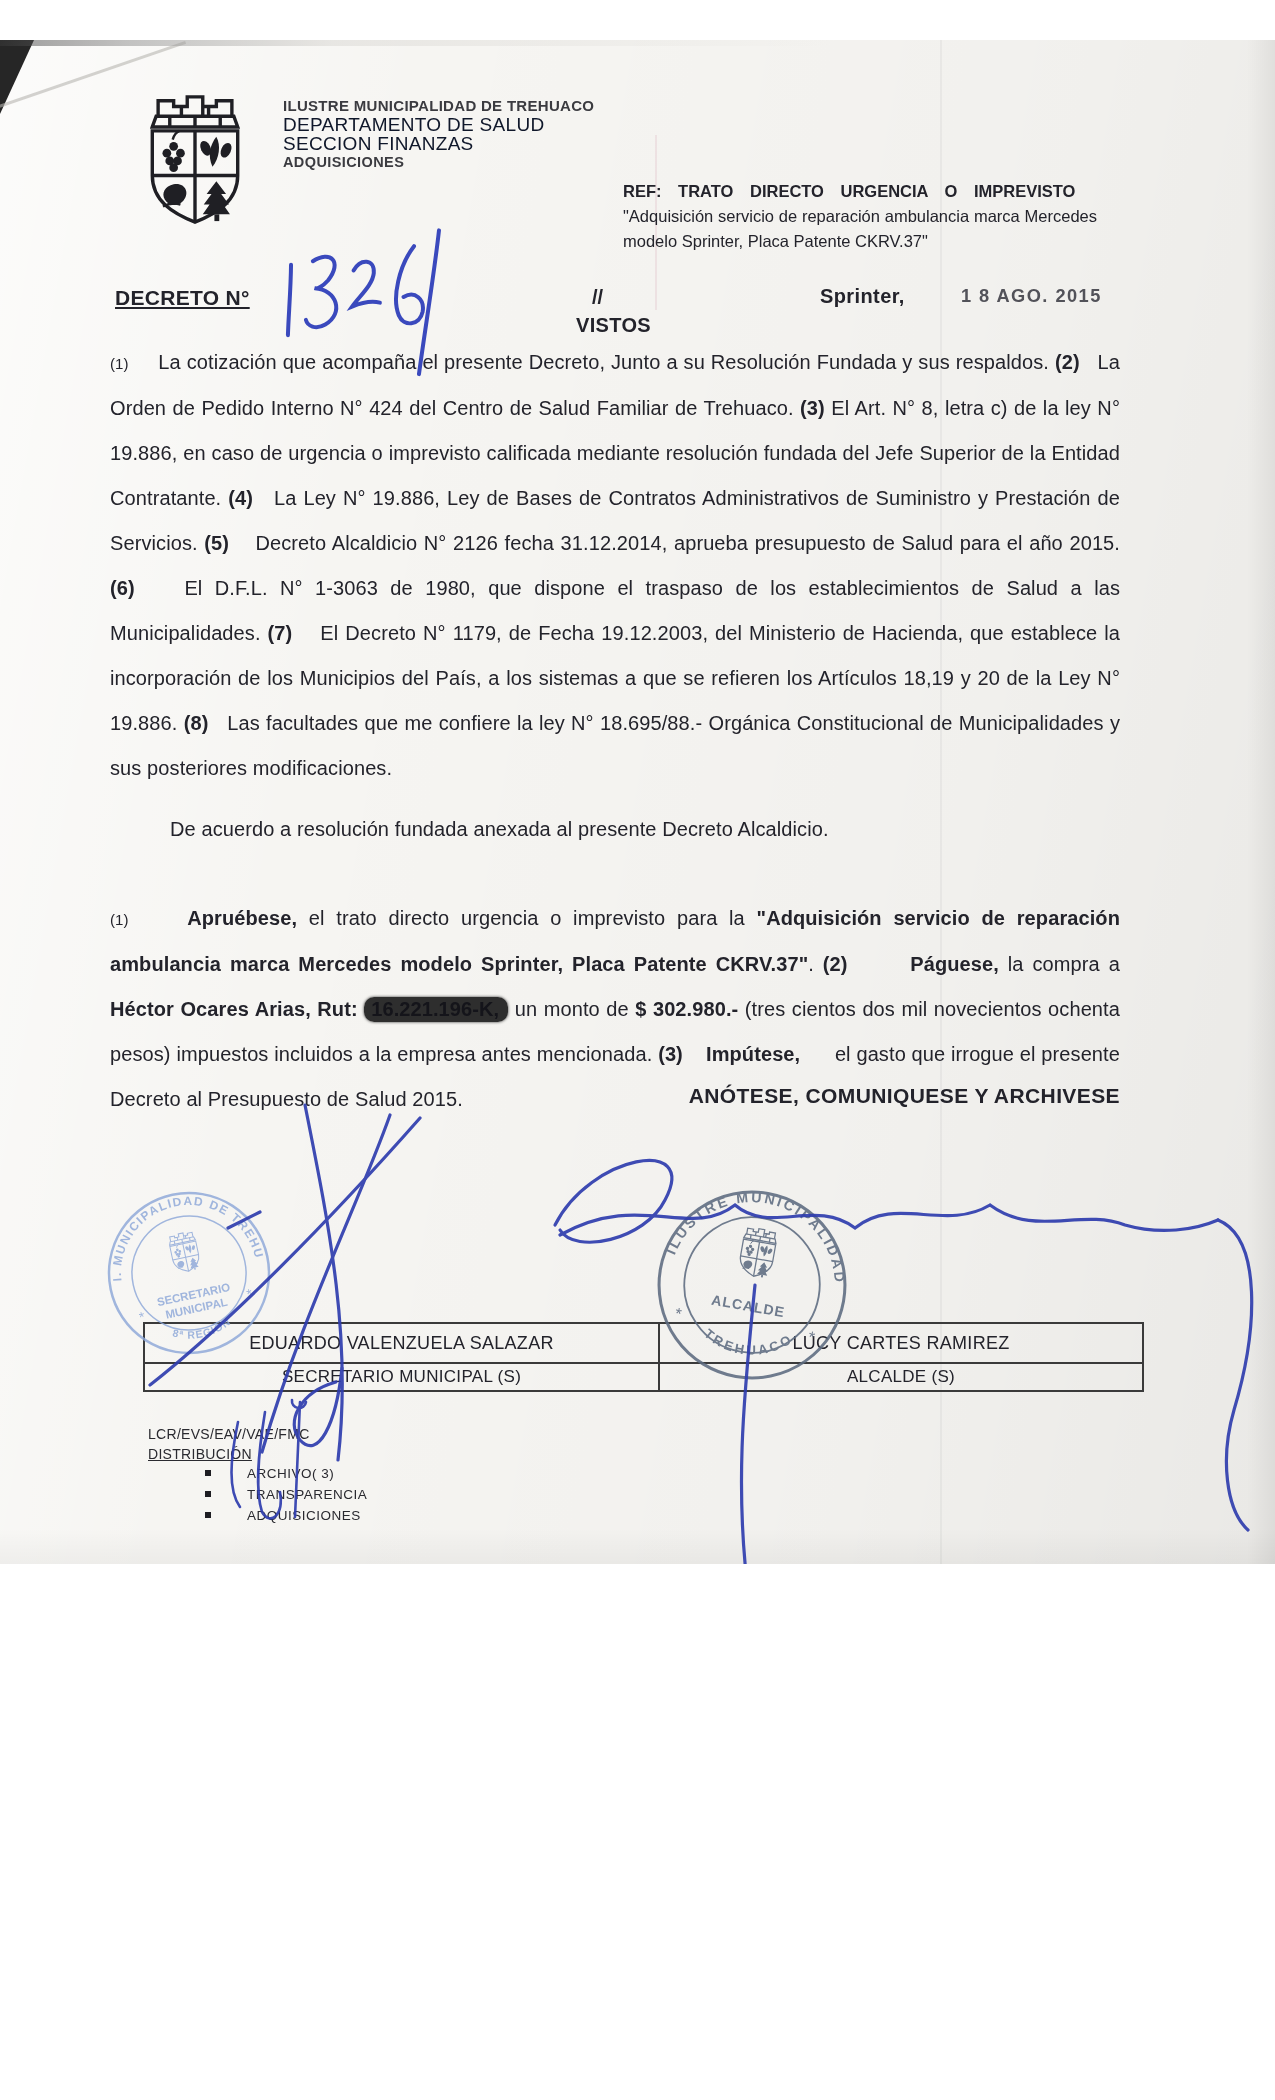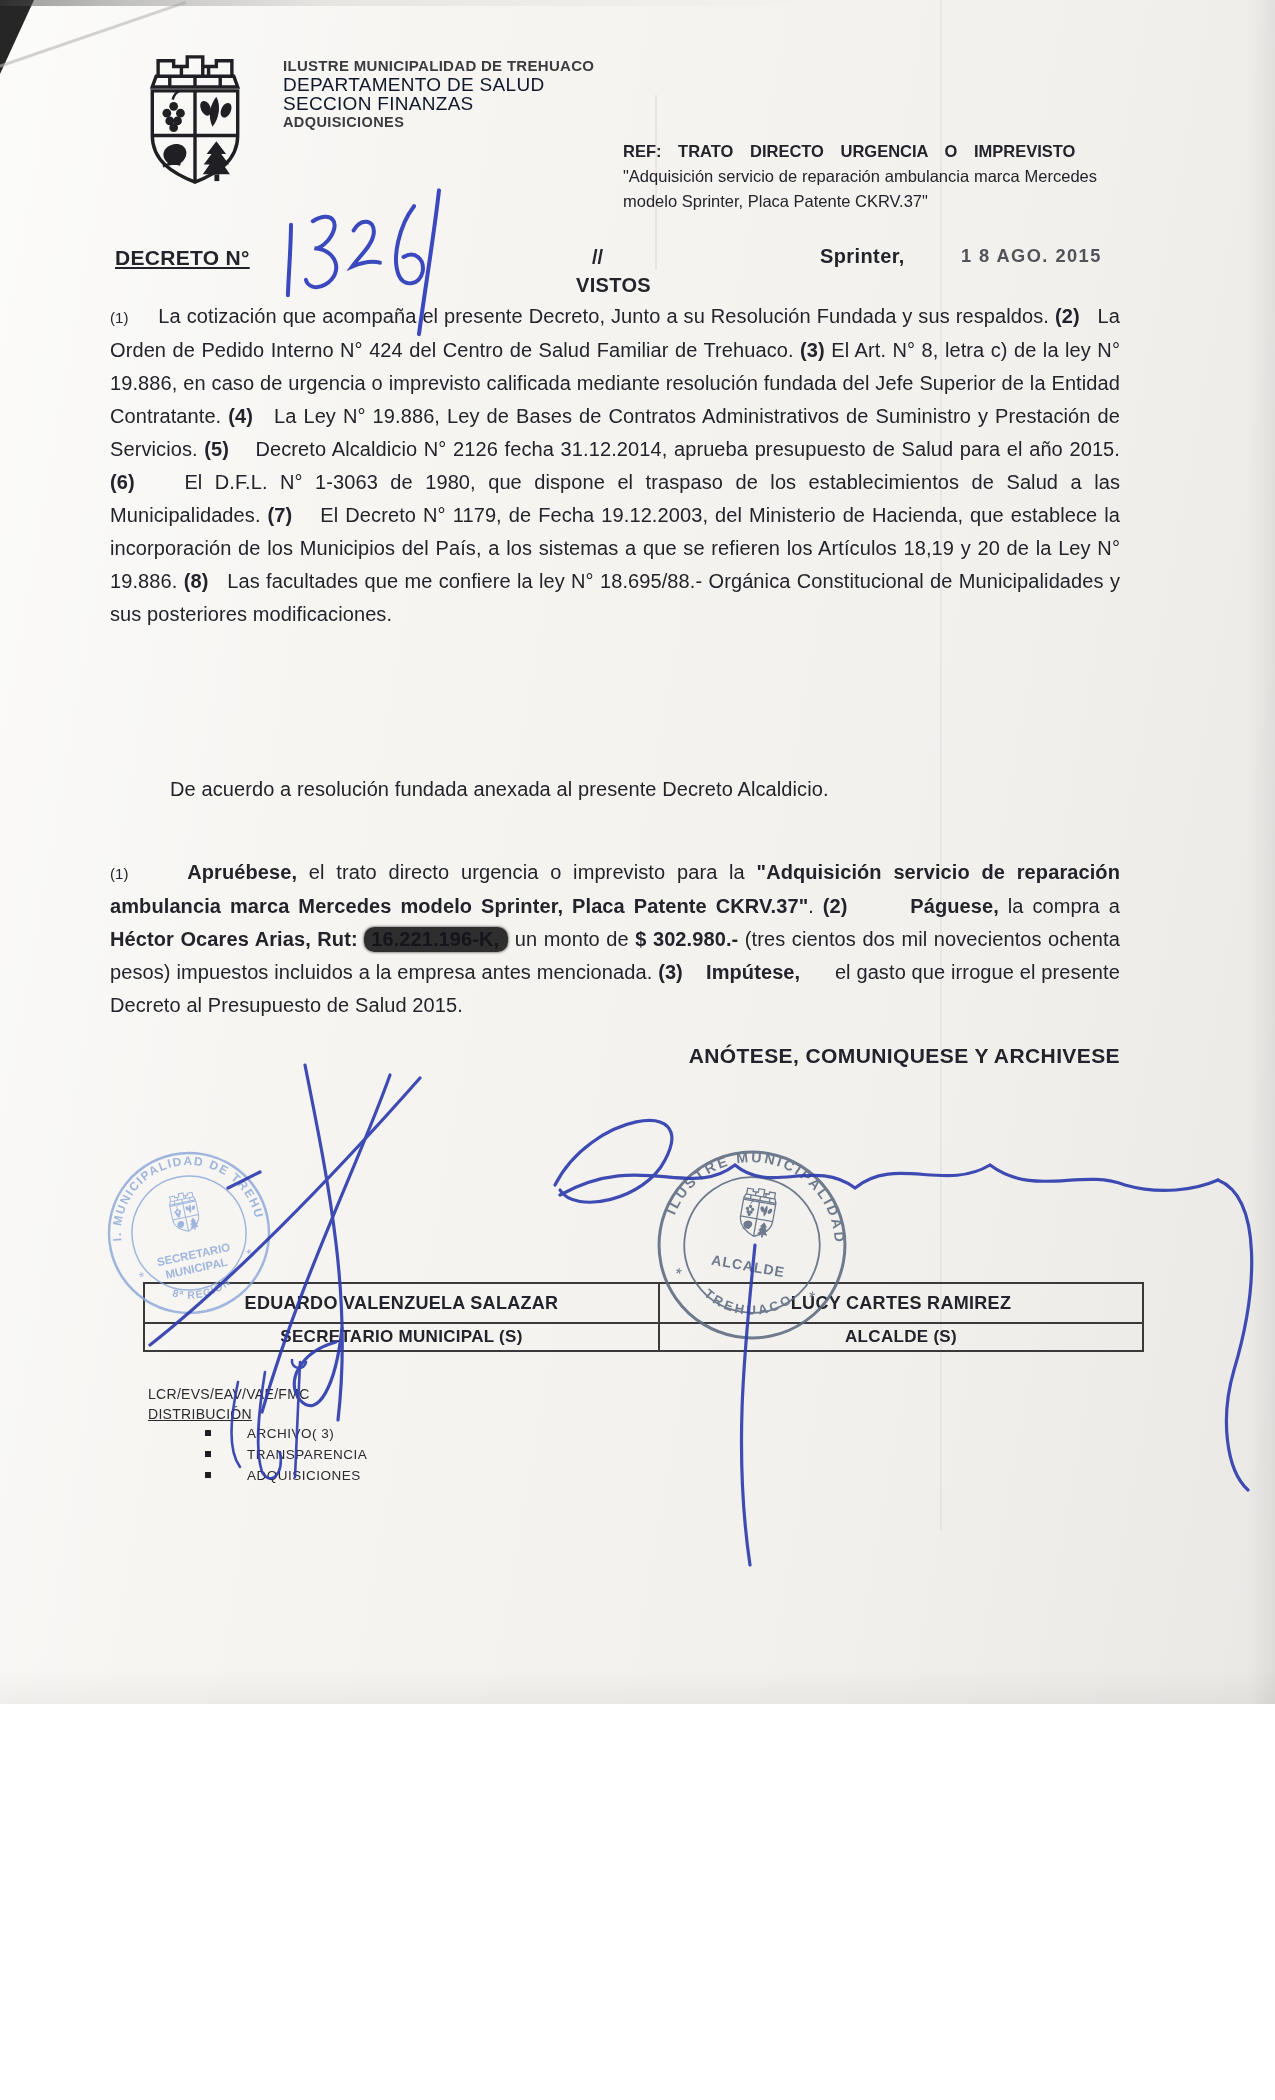--- a/index.html
+++ b/index.html
@@ -1,21 +1,21 @@
 <!DOCTYPE html>
 <html style="--ink-blue: #3546b4; --stamp-light: #8ba6d8; --stamp-dark: #5d6b80; --redact: #2e2e2e; --paper: #f6f5f2;"><head>
 <meta charset="utf-8">
 <style>
   :root{
     --paper:#f6f5f2; --text:#23232b; --ink-blue:#3546b4;
     --stamp-light:#8ba6d8; --stamp-dark:#5d6b80; --redact:#2e2e2e;
   }
   html,body{margin:0;padding:0;width:1275px;height:2100px;overflow:hidden;}
-  .page{position:relative;width:1275px;height:1704px;background:var(--paper);
-        font-family:"Liberation Sans",sans-serif;color:var(--text);overflow:hidden;}
+  .page{position:relative;width:1275px;height:1524px;background:var(--paper);
+        font-family:"Liberation Sans",sans-serif;color:var(--text);overflow:hidden;margin-top:40px;}
   .page::before{content:"";position:absolute;inset:0;z-index:0;pointer-events:none;
         background:linear-gradient(100deg,rgba(255,255,255,.65) 0%,rgba(255,255,255,0) 28%,rgba(0,0,0,.02) 70%,rgba(0,0,0,.05) 100%);}
   
   .corner-wedge{position:absolute;top:0;left:0;width:0;height:0;z-index:1;
         border-top:74px solid #262626;border-right:34px solid transparent;}
   .corner-line{position:absolute;top:66px;left:-4px;width:200px;height:3px;background:#b7b5b0;
         transform:rotate(-19deg);transform-origin:left top;opacity:.6;z-index:1;}
   .top-strip{position:absolute;top:0;left:0;right:0;height:6px;z-index:1;opacity:.5;
         background:linear-gradient(90deg,#3a3a3a 0%,#8a8a8a 10%,#d8d6d2 26%,rgba(216,214,210,0) 65%);}
   .crease-v1{position:absolute;left:940px;top:0;width:2px;height:1530px;background:#555;opacity:.06;z-index:1;}
@@ -39,35 +39,35 @@
   .decree-sep{position:absolute;left:592px;top:246px;font-weight:bold;font-size:20px;z-index:2;}
   .decree-city{position:absolute;left:820px;top:245px;font-weight:bold;font-size:20px;letter-spacing:.4px;z-index:2;}
   .decree-date{position:absolute;left:961px;top:245px;font-weight:bold;font-size:19px;letter-spacing:1.5px;
         color:#45454d;opacity:.92;transform:scaleX(.96);transform-origin:left;z-index:2;}
   .hand-number{position:absolute;left:272px;top:190px;width:178px;height:150px;z-index:3;
         transform:rotate(-4deg);overflow:visible;}
   
   .sec-heading{position:absolute;left:107px;width:1013px;text-align:center;font-weight:bold;
         font-size:20px;letter-spacing:.3px;z-index:2;}
   .h-vistos{top:274px;} .h-considerandos{top:744px;} .h-decreto{top:822px;}
-  .body-para{position:absolute;left:110px;width:1010px;font-size:20px;line-height:33px;
+  .body-para{position:absolute;left:110px;width:1010px;font-size:20px;line-height:45px;
         text-align:justify;letter-spacing:.1px;z-index:2;}
   .p-vistos{top:300px;} .p-decreto{top:856px;}
   .considerandos-body{position:absolute;left:170px;top:778px;font-size:20px;letter-spacing:.1px;z-index:2;}
   .closing{position:absolute;left:107px;top:1044px;width:1013px;text-align:right;font-weight:bold;
         font-size:21px;letter-spacing:.4px;z-index:2;}
   .seg.b{font-weight:bold;}
   .seg.marker{font-size:15px;}
   .seg.redacted{background:var(--redact);color:#14141a;font-weight:bold;
         padding:1px 9px 2px 7px;border-radius:10px;box-shadow:0 0 3px var(--redact);}
   
   .sig-table{position:absolute;left:143px;top:1282px;width:997px;z-index:2;
         display:grid;grid-template-columns:515px 1fr;grid-template-rows:38px 28px;
         border:2px solid #3a3a3a;}
-  .sig-cell{display:flex;align-items:center;justify-content:center;font-weight:bold;font-size:18px;letter-spacing:.3px;}
+  .sig-cell{display:flex;align-items:center;justify-content:center;font-weight:normal;font-size:18px;letter-spacing:.3px;}
   .sig-cell.cl{border-right:2px solid #3a3a3a;}
   .sig-cell.r2{border-top:2px solid #3a3a3a;font-size:17px;}
   
   .stamp{position:absolute;overflow:visible;z-index:4;pointer-events:none;}
   .stamp-left{left:103px;top:1147px;width:172px;height:172px;color:var(--stamp-light);opacity:.8;transform:rotate(-12deg);}
   .stamp-right{left:653px;top:1146px;width:198px;height:198px;color:var(--stamp-dark);opacity:.88;transform:rotate(10deg);}
   
   .sig-ink{position:absolute;left:0;top:1020px;width:1275px;height:580px;z-index:5;pointer-events:none;overflow:visible;}
   
   .footer{position:absolute;left:148px;top:1386px;z-index:2;color:#2a2a30;}

